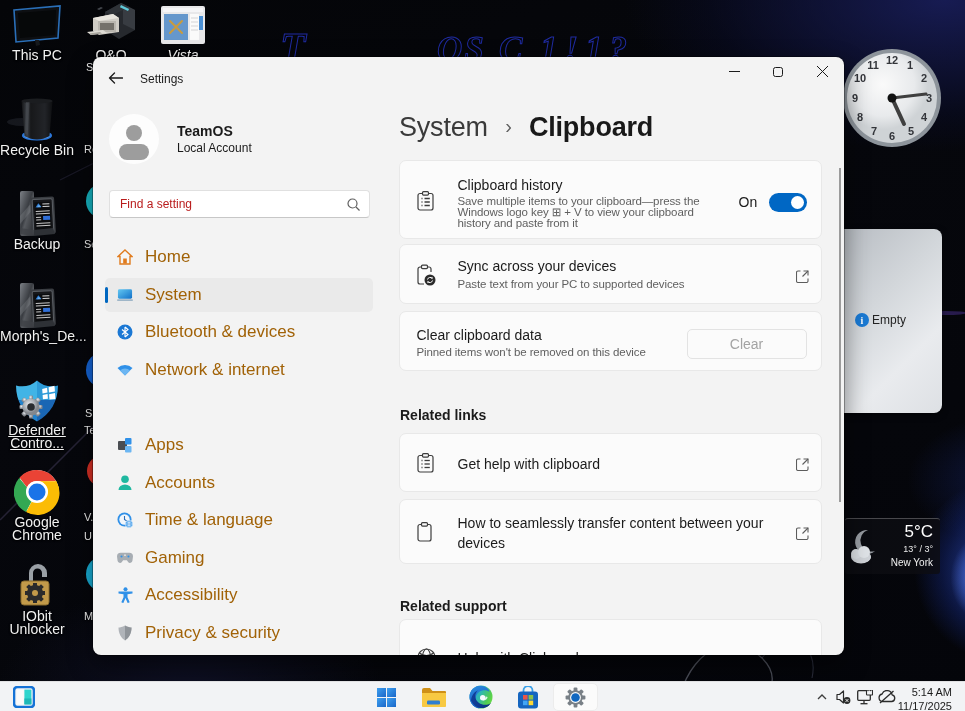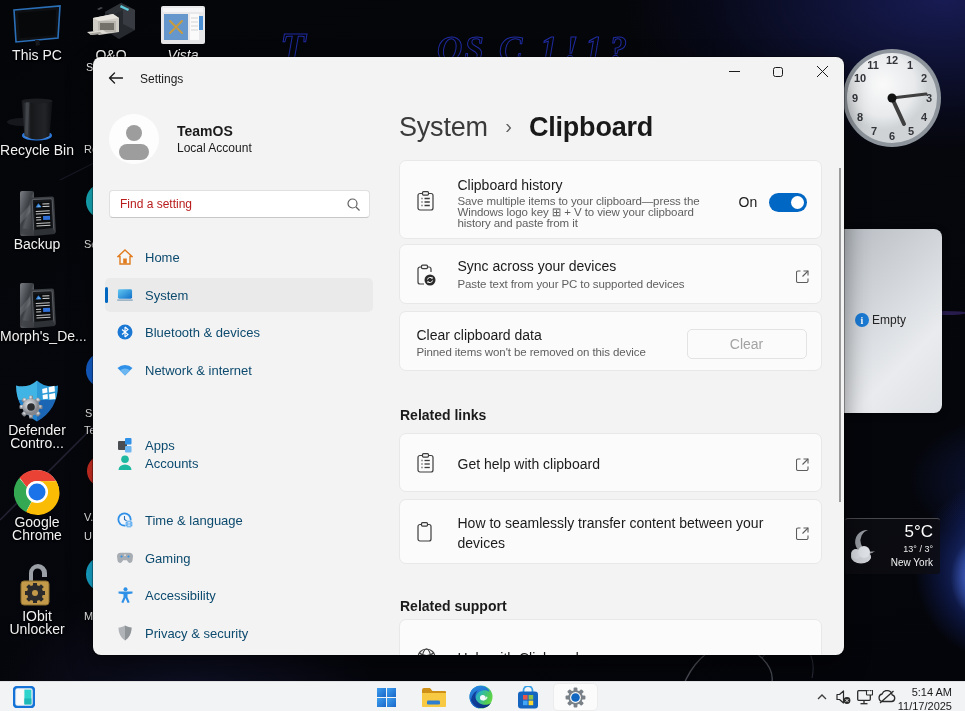--- a/index.html
+++ b/index.html
@@ -52,21 +52,21 @@
 #avatar .head { position:absolute; left:17px; top:11px; width:16px; height:16px; border-radius:50%; background:#9d9d9d; }
 #avatar .body { position:absolute; left:10px; top:30px; width:30px; height:16px; border-radius:8px/8px; background:#9d9d9d; }
 #uname { position:absolute; left:84px; top:66px; font-size:14px; font-weight:bold; color:#1a1a1a; }
 #uacct { position:absolute; left:84px; top:84px; font-size:12px; color:#1a1a1a; }
 #search { position:absolute; left:16px; top:133px; width:261px; height:28px; background:#fff; border:1px solid #e0e0e0; border-bottom-color:#c7c7c7; border-radius:4px; }
 #search .ph { position:absolute; left:10px; top:6px; font-size:12px; color:#b91c1c; }
 #search svg { position:absolute; right:9px; top:7px; }
 
 .nav { position:absolute; left:12px; width:268px; height:34px; display:flex; align-items:center; border-radius:5px; }
 .nav .nic { width:16px; height:16px; margin-left:12px; display:flex; align-items:center; justify-content:center; }
-.nav .nlb { margin-left:12px; font-size:13px; color:#0c4a6e; }
+.nav .nlb { margin-left:12px; font-size:17px; color:#a16207; }
 .nav.sel { background:#eaeaea; }
 .nav.sel::before { content:""; position:absolute; left:0; top:9px; width:3px; height:16px; background:#0067c0; border-radius:2px; }
 
 
 #content { position:absolute; left:305px; top:0; width:446px; height:598px; }
 #crumb { position:absolute; left:1px; top:55px; font-size:27px; letter-spacing:-0.2px; color:#3a3a3a; }
 #crumb b { color:#191919; font-weight:bold; }
 #crumb .sep { color:#5f5f5f; font-size:20px; padding:0 10px; position:relative; top:-3px; }
 .card { position:absolute; left:0.5px; width:423px; background:#fbfbfb; border:1px solid #e8e8e8; border-radius:7px; }
 .cicon { position:absolute; left:17px; }
@@ -242,21 +242,21 @@
               <line x1="19" y1="29.5" x2="24" y2="29.5"></line>
               <line x1="19" y1="33" x2="33" y2="33"></line>
               <line x1="19" y1="35.5" x2="33" y2="35.5"></line>
             </g>
       </g>
       <path d="M17 40 L36 38 L38 44 L17 46 Z" fill="#2e3136"></path>
       <path d="M3 44 L17 46 L17 40 L3 38 Z" fill="#3e4146" opacity="0.8"></path>
     </svg>
       </div>Morph's_De...
   </div>
-  <div class="dicon" style="left:0px; top:378px;">
+  <div class="dicon" style="left:0px; top:378px;text-decoration:underline;">
     <div class="ic">
         <svg width="46" height="46" viewBox="0 0 46 46">
       <defs>
         <clipPath id="shld">
               <path d="M2 8.5 C9 10.5 17.5 9 23 3.5 C28.5 9 37 10.5 44 8.5 C44 24 36.5 37.5 23 44.5 C9.5 37.5 2 24 2 8.5 Z"></path>
             </clipPath>
         <radialGradient id="gearg" cx="0.4" cy="0.35">
               <stop offset="0" stop-color="#e8eaee"></stop>
               <stop offset="0.6" stop-color="#b0b4ba"></stop>
               <stop offset="1" stop-color="#83878d"></stop>
@@ -474,21 +474,21 @@
     <div class="nav" style="top:371px;">
         <div class="nic">
           <svg width="15" height="15" viewBox="0 0 15 15">
             <rect x="0" y="3" width="9" height="9" rx="1" fill="#4a4d52"></rect>
             <rect x="7" y="0" width="6.5" height="6.5" rx="1" fill="#2f90e8"></rect>
             <rect x="7" y="8" width="6.5" height="6.5" rx="1" fill="#6cb6f2"></rect>
           </svg>
         </div>
         <div class="nlb">Apps</div>
       </div>
-    <div class="nav" style="top:389px;">
+    <div class="nav" style="top:409px;">
         <div class="nic">
           <svg width="14" height="16" viewBox="0 0 14 16">
             <circle cx="7" cy="4.2" r="3.8" fill="#1fb8a0"></circle>
             <path d="M0.5 15 a6.5 5.5 0 0 1 13 0 Z" fill="#1fb8a0"></path>
           </svg>
         </div>
         <div class="nlb">Accounts</div>
       </div>
     <div class="nav" style="top:446px;">
         <div class="nic">

